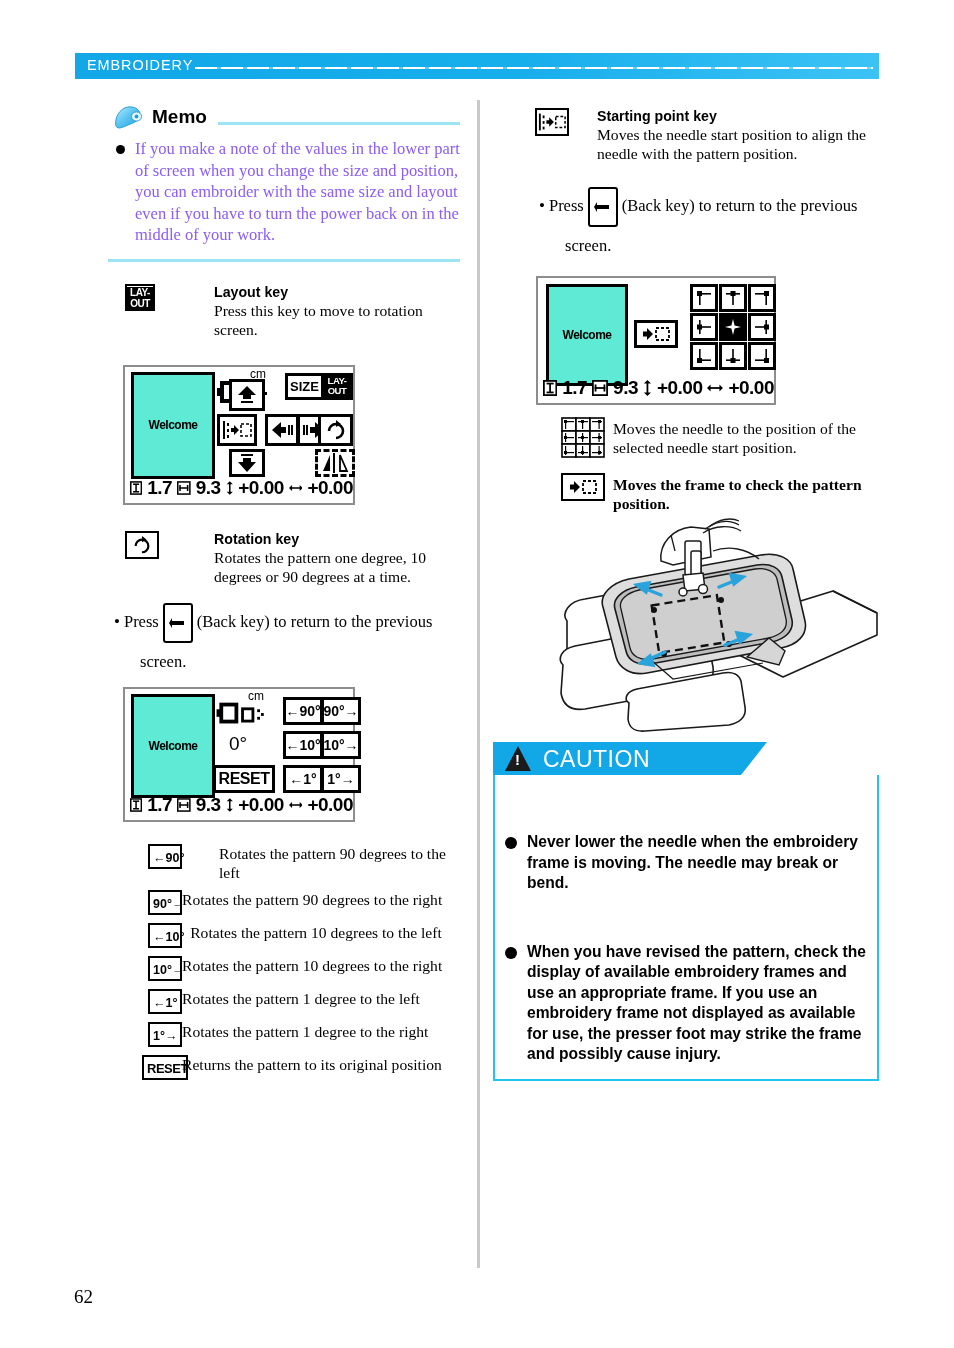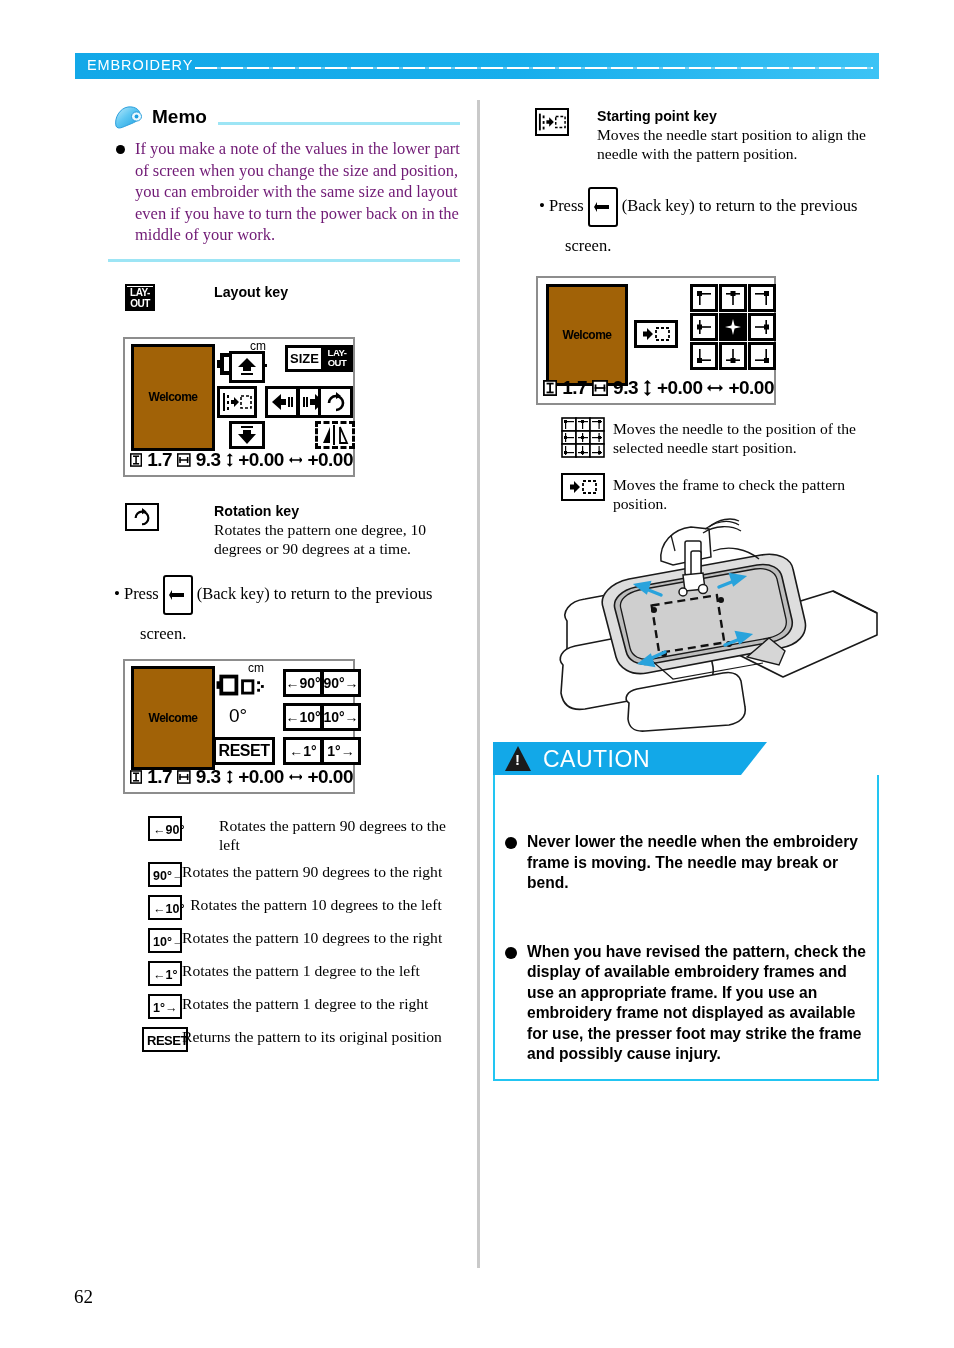--- a/index.html
+++ b/index.html
@@ -35,21 +35,21 @@
   .memo-title{
     position:absolute;left:44px;top:6px;
     font-family:"Liberation Sans", sans-serif;font-weight:bold;font-size:19px;color:#000;
   }
   .memo-rule{position:absolute;left:110px;top:22px;width:242px;height:3px;background:#9DE5F5;}
   .memo-body{position:relative;margin-top:2px;}
   .memo-bullet{
     position:absolute;left:8px;top:7px;width:9px;height:9px;border-radius:50%;background:#000;
   }
   .memo-text{
-    margin-left:27px;font-size:16.5px;line-height:21.5px;color:#701a75;
+    margin-left:27px;font-size:16.5px;line-height:21.5px;color:#8b5cf6;
   }
   .memo-rule-bottom{margin-top:13px;width:352px;height:3px;background:#9DE5F5;}
 
   
   .keyrow{display:flex;align-items:flex-start;}
   .keyicon{flex:0 0 auto;}
   .keytext{margin-left:0;}
   .ktitle{font-family:"Liberation Sans", sans-serif;font-weight:bold;font-size:14.2px;color:#000;line-height:17px;}
   .kdesc{font-size:15.6px;line-height:19px;color:#000;}
 
@@ -75,21 +75,21 @@
     padding:1px 3px 0 3px;box-sizing:border-box;text-align:center;vertical-align:middle;
     line-height:20px;
   }
 
   
   .lcd{
     border:2px solid #8d8d8d;background:#ffffff;box-sizing:border-box;position:relative;
   }
   .lcd-inner{position:absolute;inset:0;}
   .lcd-preview{
-    position:absolute;border:3px solid #000;background:#a16207;
+    position:absolute;border:3px solid #000;background:#5eead4;
   }
   .lcd-welcome{
     position:absolute;left:50%;top:50%;transform:translate(-50%,-50%);
     font-family:"Liberation Sans", sans-serif;font-weight:bold;font-size:12px;
     color:#000;letter-spacing:-.5px;white-space:nowrap;filter:blur(.6px);
   }
   .lcd-status{
     position:absolute;left:0;right:0;bottom:2px;height:26px;
     font-family:"Liberation Sans", sans-serif;font-weight:bold;font-size:19px;color:#000;
     display:flex;align-items:center;gap:5px;padding-left:5px;letter-spacing:-.5px;
@@ -177,20 +177,21 @@
 
   <div class="keyrow" style="margin-top:22px;">
     <div class="keyicon" style="width:106px;padding-left:17px;box-sizing:border-box;">
       <span class="lcd-ico ico-layout">
         <b class="l1">LAY-</b>
         <b class="l2">OUT</b>
       </span>
     </div>
     <div class="keytext" style="width:250px;">
       <div class="ktitle">Layout key</div>
+      <div class="kdesc">Press this key to move to rotation screen.</div>
     </div>
   </div>
 
   <div class="lcd" style="width:232px;height:140px;margin:26px 0 0 15px;">
     <div class="lcd-inner">
       <div class="lcd-preview" style="left:6px;top:5px;width:78px;height:101px;">
         <div class="lcd-welcome">Welcome</div>
       </div>
 
       <svg style="position:absolute;left:92px;top:8px;" width="56" height="36" viewBox="0 0 56 36">
@@ -620,21 +621,21 @@
     </div>
     <div class="keyrow">
       <div class="keyicon" style="width:52px;">
         <span class="lcd-ico" style="width:44px;height:28px;display:inline-flex;align-items:center;justify-content:center;">
           <svg width="30" height="18" viewBox="0 0 30 18">
             <polygon points="12,9 6,3 6,6.5 2,6.5 2,11.5 6,11.5 6,15" fill="#000"></polygon>
             <rect x="15" y="3" width="13" height="12" fill="none" stroke="#000" stroke-width="1.8" stroke-dasharray="3,2"></rect>
           </svg>
         </span>
       </div>
-      <div class="kdesc" style="width:268px;padding-top:2px;">Moves the frame to check the pattern position.</div>
+      <div class="kdesc" style="width:268px;padding-top:2px;font-weight:bold;">Moves the frame to check the pattern position.</div>
     </div>
   </div>
 
   <div style="margin:4px 0 0 0;">
     <svg width="348" height="218" viewBox="0 0 348 218">
       <g fill="#ffffff" stroke="#1a1a1a" stroke-width="1.6" stroke-linejoin="round">
 
         <path d="M196 106 L300 74 L344 96 L344 118 L250 160 L206 138 Z"></path>
         <path d="M300 74 L344 96"></path>
 

